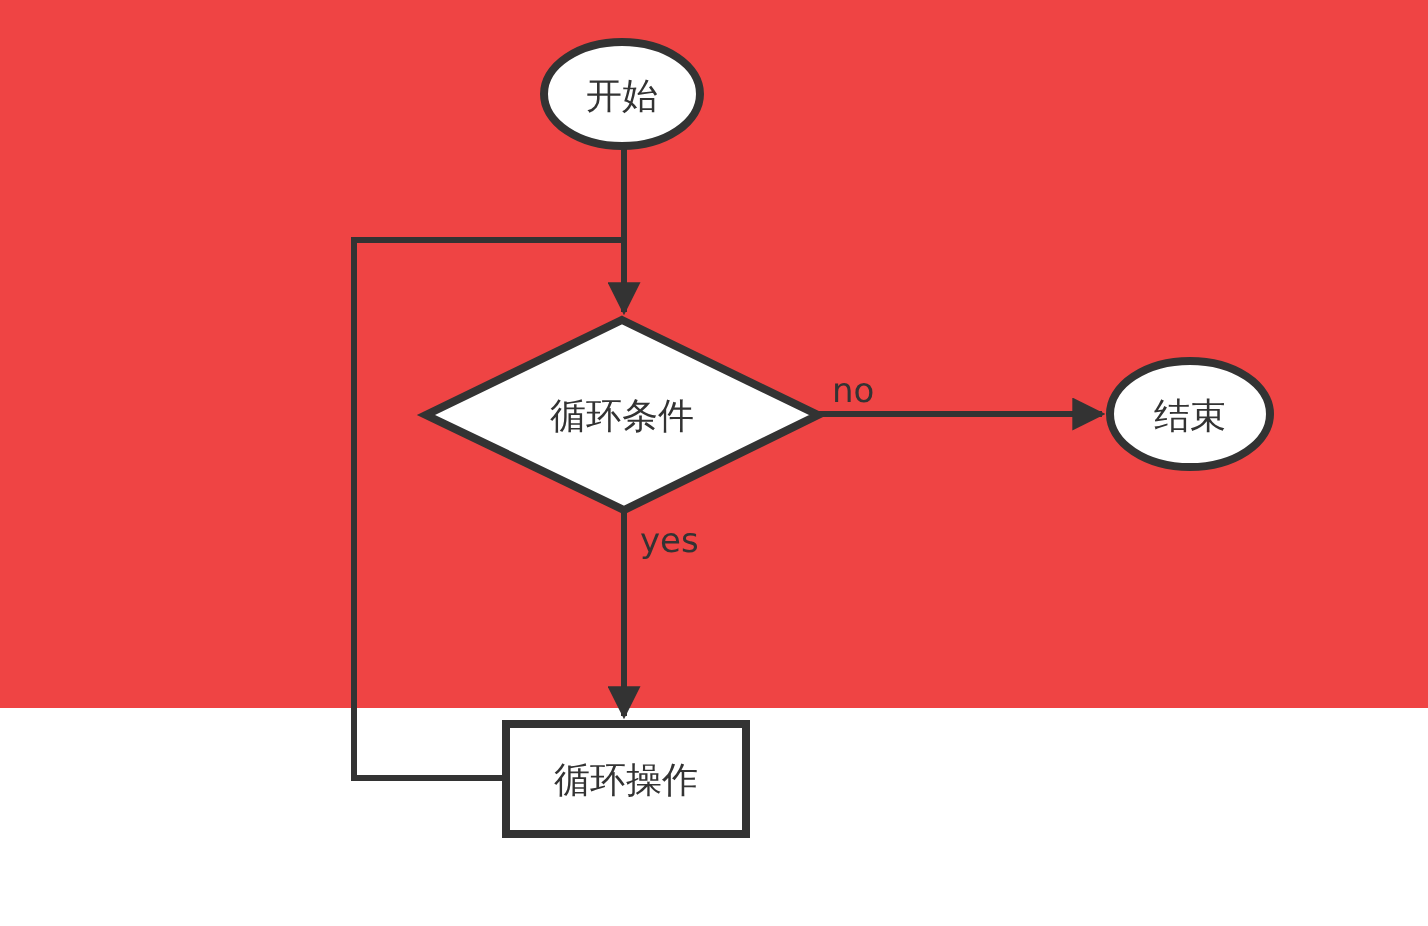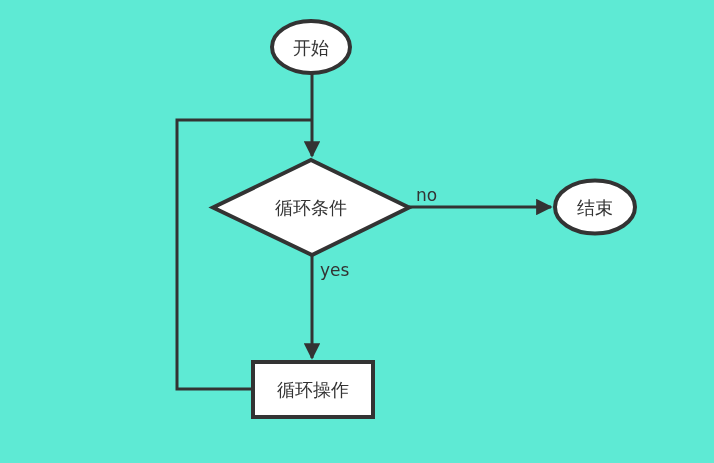--- a/index.html
+++ b/index.html
@@ -7,22 +7,22 @@
     padding: 0;
     background: #ffffff;
     width: 714px;
     height: 463px;
     overflow: hidden;
     font-family: "DejaVu Sans", "Liberation Sans", sans-serif;
   }
   .canvas {
     position: relative;
     width: 714px;
-    height: 463px;
-    background: #5eead4;
+    height: 354px;
+    background: #ef4444;
   }
   svg { display: block; }
   .shape {
     fill: #ffffff;
     stroke: #333333;
     stroke-width: 4;
   }
   .edge {
     fill: none;
     stroke: #333333;

